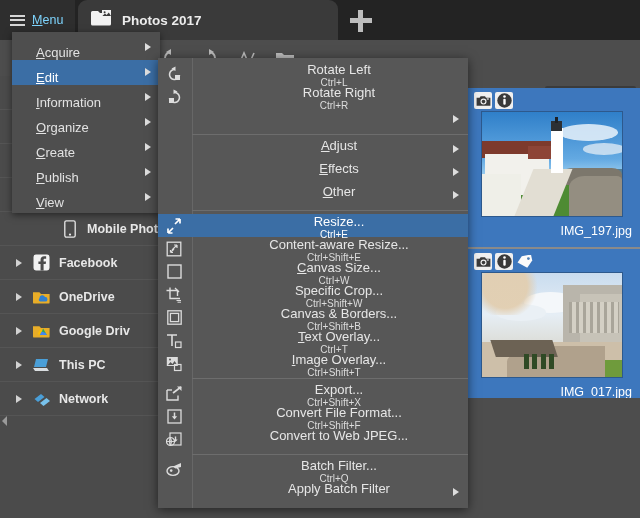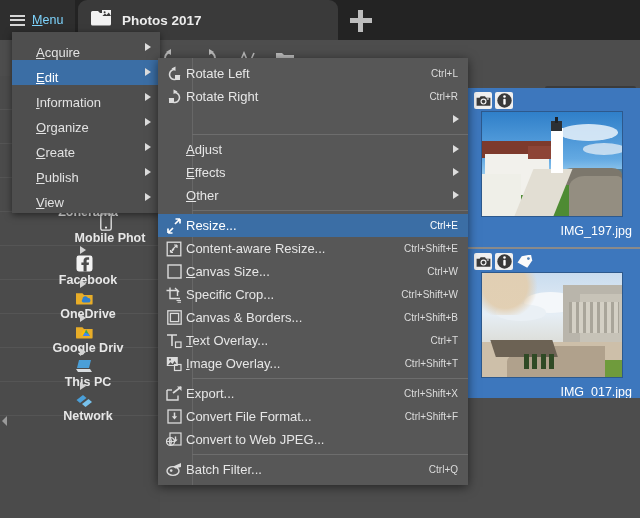--- a/index.html
+++ b/index.html
@@ -99,21 +99,20 @@
     overflow: hidden;
   }
   .tree-row {
     position: relative;
     height: 33px;
     display: flex; align-items: center;
     border-bottom: 1px solid #555;
     color: #e7e7e7;
     font-size: 12.5px;
     white-space: nowrap;
-    flex-direction: column;
   }
   .tree-row.sub { padding-left: 34px; color: #cfcfcf; }
   .tree-row.top { padding-left: 16px; font-weight: bold; }
   .tree-row.noarrow-sub { padding-left: 60px; font-weight: bold; }
   .arrow {
     width: 0; height: 0;
     border-left: 6px solid #d2d2d2;
     border-top: 4.5px solid transparent;
     border-bottom: 4.5px solid transparent;
     margin-right: 10px;
@@ -179,25 +178,26 @@
   .submenu .gutter {
     position: absolute; left: 0; top: 0; bottom: 0;
     width: 34px;
     background: #565656;
     border-right: 1px solid #676767;
   }
   .sm-item {
     position: relative;
     height: 23px;
     display: flex; align-items: center;
-    padding-left: 28px;
+    padding-left: 52px;
     color: #e6e6e6;
     font-size: 13px;
     box-sizing: border-box;
     z-index: 2;
+    flex-direction: column;
   }
   .sm-item.hl { background: #3b6ea5; color: #ffffff; }
   .sm-item .label { flex: 1 1 auto; white-space: nowrap; }
   .sm-item .accel { color: #dcdcdc; font-size: 10px; padding-right: 10px; }
   .sm-item.hl .accel { color: #ffffff; }
   .sm-item .caret {
     position: absolute; right: 9px; top: 50%;
     margin-top: -4.5px;
     width: 0; height: 0;
     border-left: 6px solid #ddd;
@@ -766,15 +766,19 @@
         <span class="ic">
           <svg width="17" height="15" viewBox="0 0 17 15">
             <ellipse cx="7" cy="9" rx="6" ry="4.4" fill="none" stroke="#dcdcdc" stroke-width="1.4"></ellipse>
             <path d="M7 4.6 L15 1 L15 5 L9.4 6.4" fill="#dcdcdc"></path>
             <circle cx="5.2" cy="8.6" r="1.3" fill="#dcdcdc"></circle>
           </svg>
         </span>
         <span class="label">Batch Filter...</span>
         <span class="accel">Ctrl+Q</span>
       </div>
+      <div class="sm-item">
+        <span class="label">Apply Batch Filter</span>
+        <span class="caret"></span>
+      </div>
     </div>
 
 </div>
 
 </body></html>

